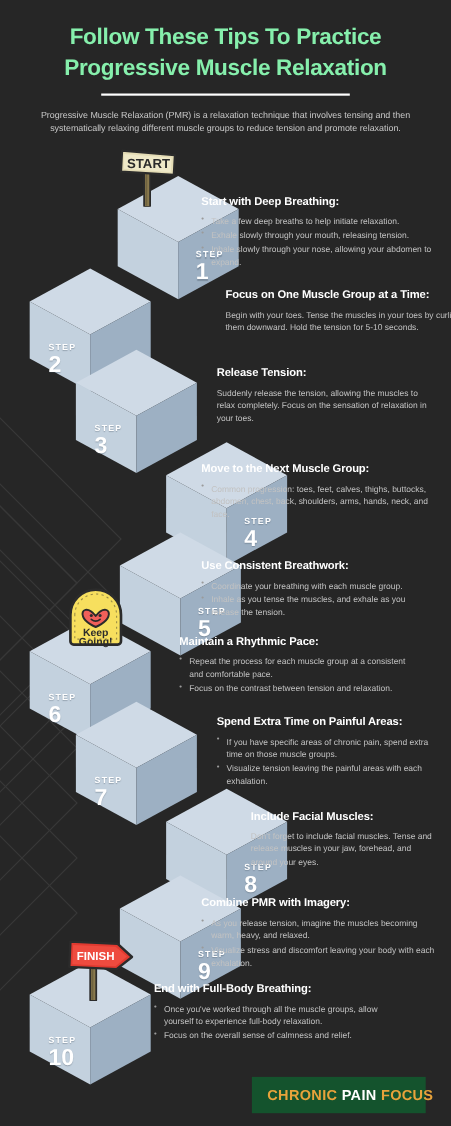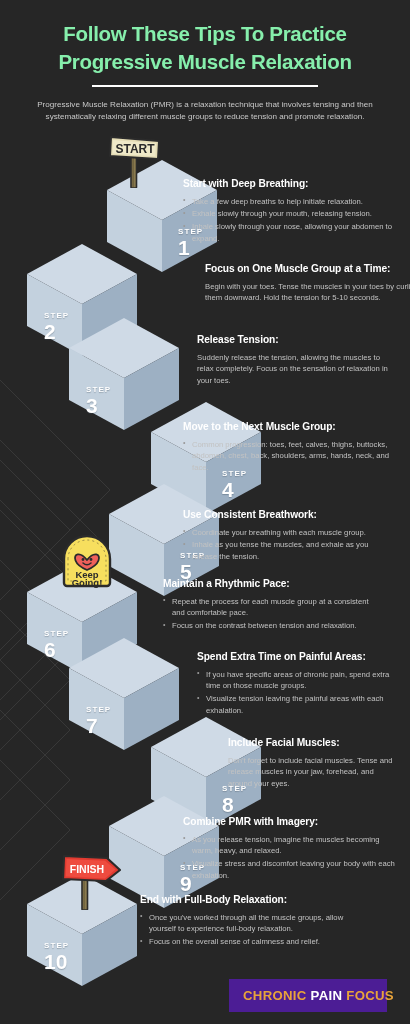--- a/index.html
+++ b/index.html
@@ -137,21 +137,21 @@
   
   .marker { position: absolute; }
 
   
   .logo {
     position: absolute;
     left: 229px;
     top: 979px;
     width: 158px;
     height: 33px;
-    background: #4c1d95;
+    background: #14532d;
     display: flex;
     align-items: center;
     padding-left: 7px;
     gap: 7px;
   }
   .logo-text {
     font-size: 13.2px;
     font-weight: bold;
     letter-spacing: .3px;
     white-space: nowrap;
@@ -383,21 +383,21 @@
       <p>Don't forget to include facial muscles. Tense and release muscles in your jaw, forehead, and around your eyes.</p>
     </div>
   <div class="block" style="left:183px;top:816px;width:215px;">
       <h3>Combine PMR with Imagery:</h3>
       <ul>
         <li>As you release tension, imagine the muscles becoming warm, heavy, and relaxed.</li>
         <li>Visualize stress and discomfort leaving your body with each exhalation.</li>
       </ul>
     </div>
   <div class="block" style="left:140px;top:894px;width:215px;">
-      <h3>End with Full-Body Relaxation:</h3>
+      <h3>End with Full-Body Breathing:</h3>
       <ul>
         <li>Once you've worked through all the muscle groups, allow yourself to experience full-body relaxation.</li>
         <li>Focus on the overall sense of calmness and relief.</li>
       </ul>
     </div>
 
   <div class="logo">
     <svg width="22" height="24" viewBox="0 0 22 24">
       <circle cx="11" cy="9.5" r="8" fill="#d8d8d8"></circle>
       <path d="M11 4 L11 22" stroke="#6e6e6e" stroke-width="1.6"></path>

